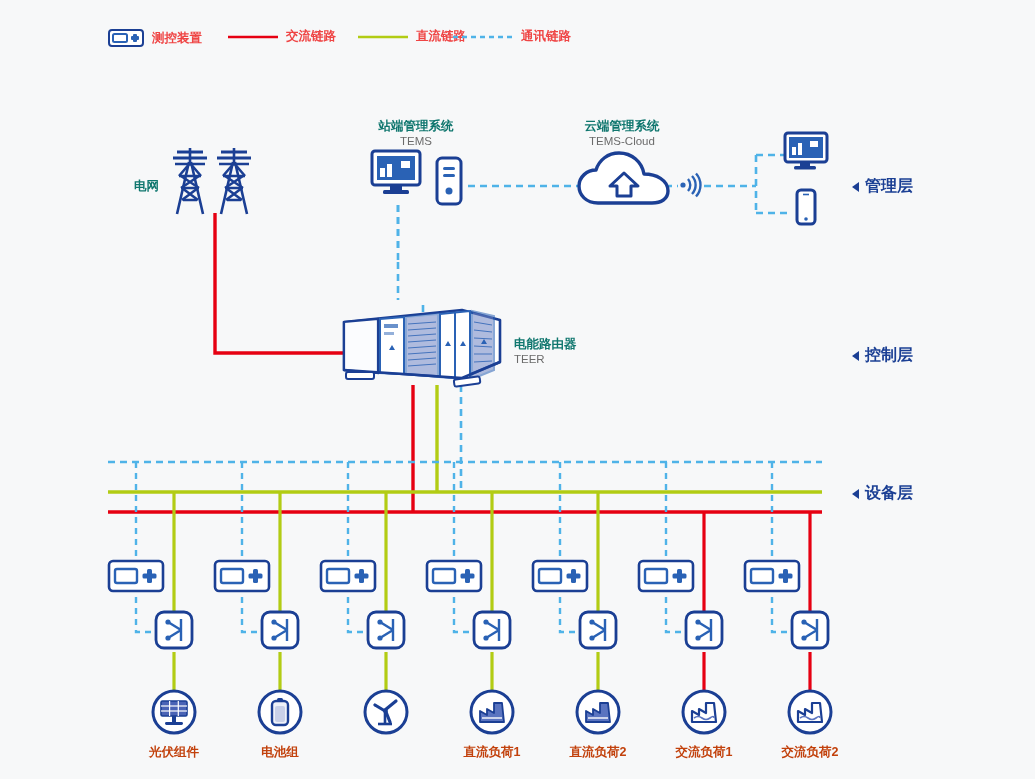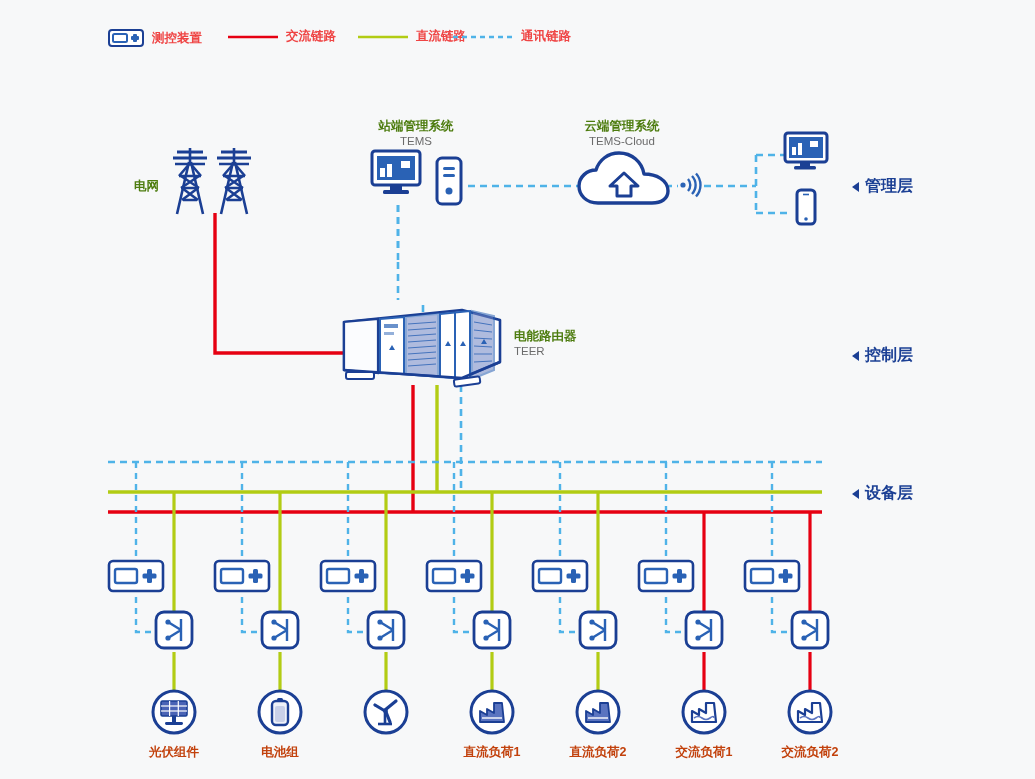--- a/index.html
+++ b/index.html
@@ -7,21 +7,21 @@
     width:1035px;height:779px;
     background:#f7f8f9;
     font-family:"Liberation Sans","DejaVu Sans",sans-serif;
     overflow:hidden;
     position:relative;
   }
   .stage{position:absolute;left:0;top:0;width:1035px;height:779px;}
   svg.layer{position:absolute;left:0;top:0;width:1035px;height:779px;}
 
   .lbl{position:absolute;color:#4d4d4d;font-size:12.5px;white-space:nowrap;}
-  .lbl-cn{font-size:12.5px;color:#4d7c0f;font-weight:bold;}
+  .lbl-cn{font-size:12.5px;color:#0f766e;font-weight:bold;}
   .lbl-sub{font-size:11.5px;color:#6b6b6b;}
   .center{transform:translateX(-50%);text-align:center;}
 
   .legend{position:absolute;left:0;top:0;width:1035px;height:60px;}
   .legend-item{position:absolute;display:flex;align-items:center;gap:8px;}
   .legend-text{font-size:12.5px;color:#ef4444;font-weight:bold;white-space:nowrap;}
 
   .layer-tag{position:absolute;display:flex;align-items:center;gap:6px;
     color:#1b3f94;font-size:16px;font-weight:bold;white-space:nowrap;}
   .tri{width:0;height:0;border-top:5px solid transparent;border-bottom:5px solid transparent;
@@ -276,21 +276,21 @@
       <path d="M55,50 L58,45 L61,50 Z" fill="#2a62b5"></path>
       <path d="M111,46 L114,41 L117,46 Z" fill="#2a62b5"></path>
       <path d="M126,46 L129,41 L132,46 Z" fill="#2a62b5"></path>
       <path d="M147,44 L150,39 L153,44 Z" fill="#2a62b5"></path>
 
       <path d="M10,70 L128,78 L166,62" fill="none" stroke="#1b3f94" stroke-width="2.6"></path>
       <rect x="12" y="72" width="28" height="7" rx="2" fill="#fff" stroke="#1b3f94" stroke-width="2"></rect>
       <rect x="120" y="78" width="26" height="7" rx="2" fill="#fff" stroke="#1b3f94" stroke-width="2" transform="rotate(-8 133 81)"></rect>
     </svg>
   </div>
-  <div class="lbl" style="left:514px;top:328px;">
+  <div class="lbl" style="left:514px;top:336px;">
     <div class="lbl-cn">电能路由器</div>
     <div class="lbl-sub">TEER</div>
   </div>
 
   <div class="node" style="left:136px;top:578px;">
     <svg width="58" height="34" viewBox="0 0 58 34">
       <rect x="2" y="2" width="54" height="30" rx="4" fill="#fff" stroke="#1b3f94" stroke-width="2.6"></rect>
       <rect x="8" y="10" width="22" height="14" rx="2" fill="#fff" stroke="#2a62b5" stroke-width="2.4"></rect>
       <g fill="#2a62b5">
           <rect x="40" y="10" width="5" height="14" rx="1.5"></rect>

